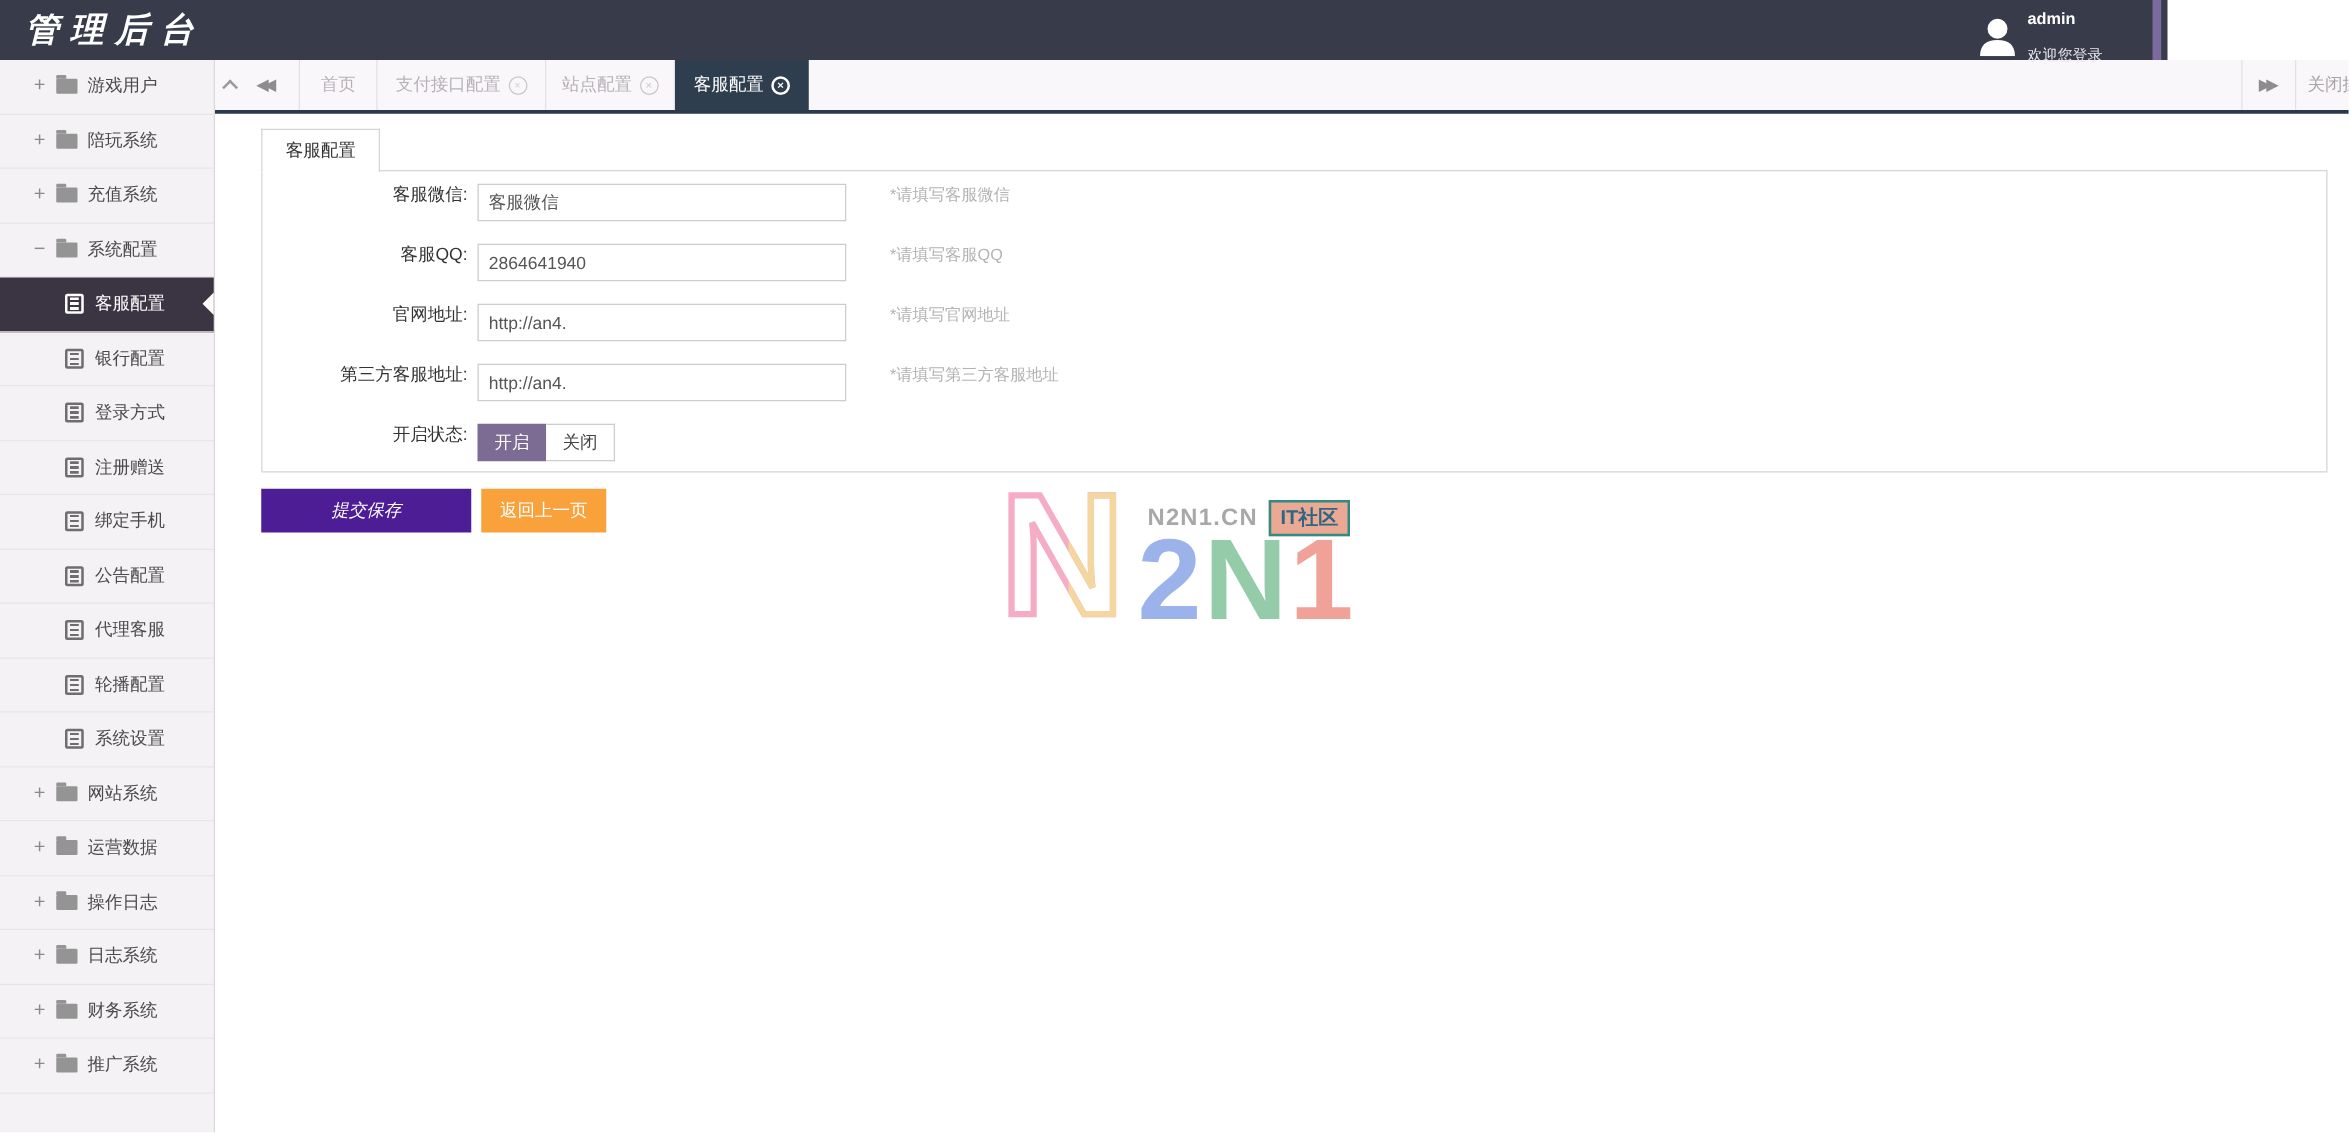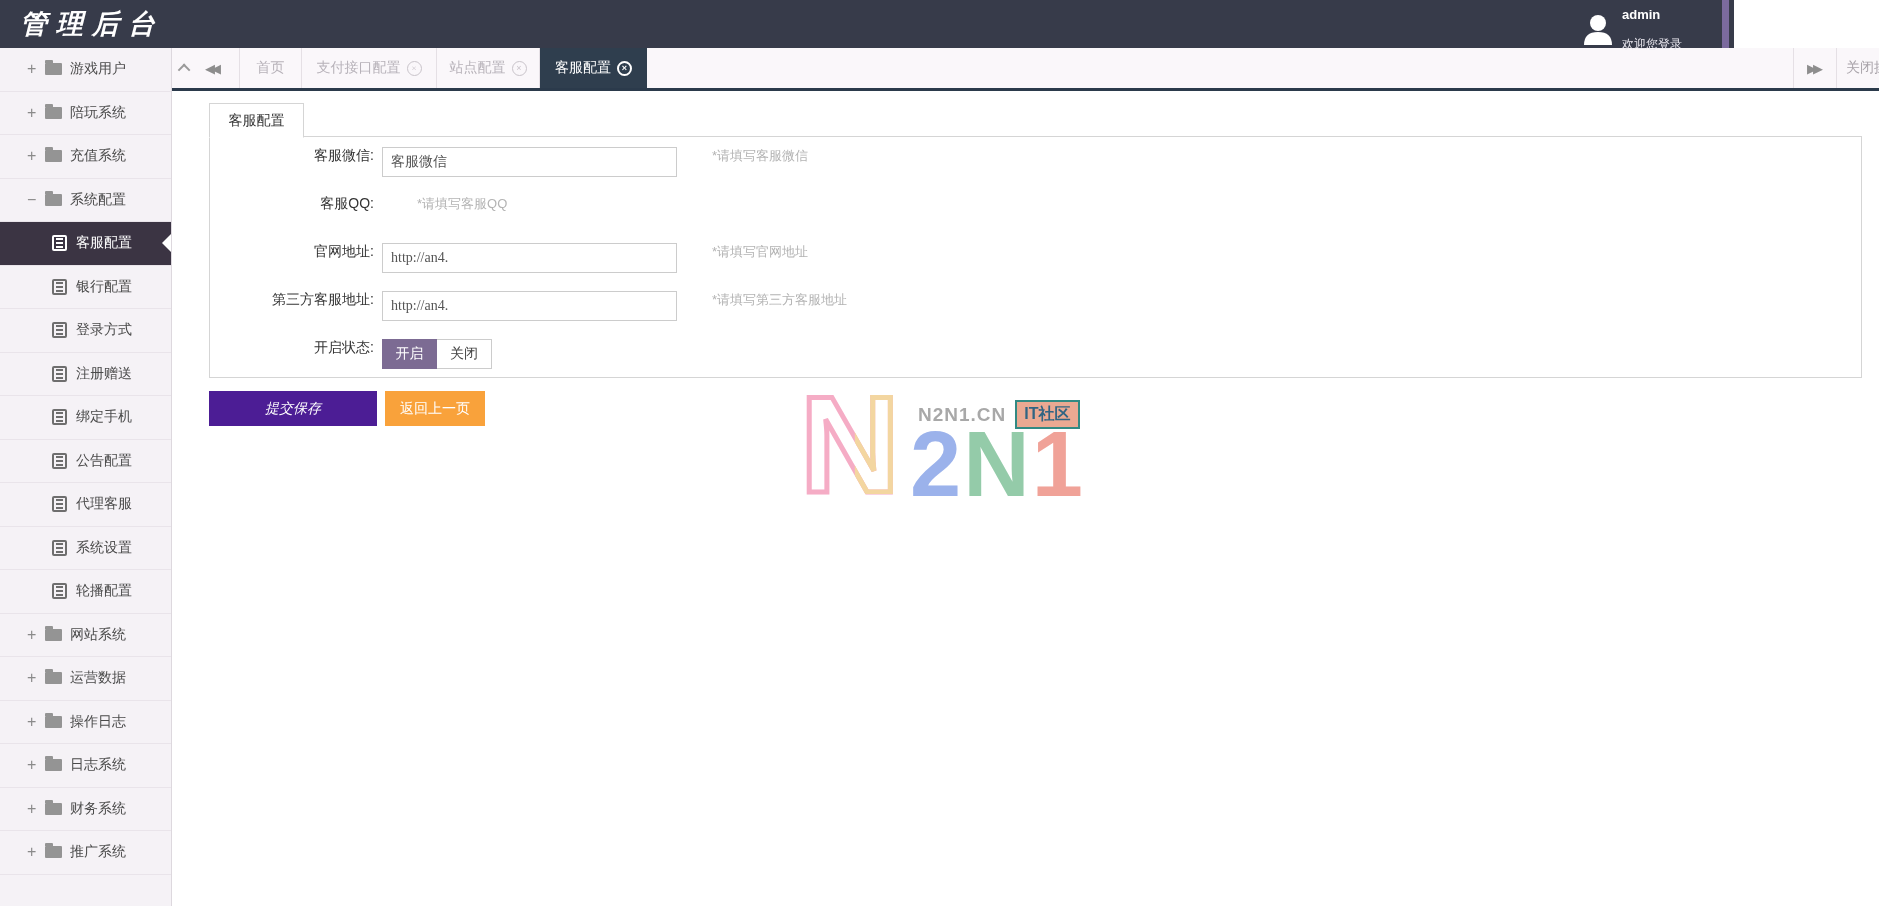--- a/index.html
+++ b/index.html
@@ -74,21 +74,21 @@
   .panel { position:absolute; left:37px; top:42px; right:17px; height:242px;
            border:1px solid #d5d5d5; background:#fff; }
   .panel-tab { position:absolute; left:-1px; top:-34px; width:95px; height:35px;
                background:#fff; border:1px solid #d5d5d5; border-bottom:1px solid #fff;
                text-align:center; line-height:33px; font-size:14px; color:#333; }
   .form { padding-top:10px; }
   .frow { display:flex; height:30px; margin-bottom:18px; align-items:flex-start; }
   .flabel { width:172px; text-align:right; padding-right:8px; font-size:14px; color:#333; }
   .finput { width:295px; height:30px; border:1px solid #ccc; padding:0 8px;
             font-size:14px; color:#555; background:#fff; outline:none;
-            font-family:Liberation Serif, serif; }
+            font-family:Liberation Sans, sans-serif; }
   .fhint { margin-left:35px; font-size:13px; color:#b3b3b3; }
   .toggle { display:flex; }
   .tbtn { width:55px; height:30px; font-size:14px; display:flex; align-items:center;
           justify-content:center; cursor:pointer; }
   .tbtn.on  { background:#7c6b93; color:#fff; }
   .tbtn.off { background:#fff; color:#444; border:1px solid #ccc; border-left:none; }
 
   .actions { position:absolute; left:37px; top:297px; display:flex; gap:8px; }
   .btn { height:35px; border:none; color:#fff; font-size:14px; cursor:pointer;
          font-family:"Liberation Sans","DejaVu Sans",sans-serif; }
@@ -173,25 +173,25 @@
   <div class="srow sub">
     <span class="doc-icon"></span>
     <span>公告配置</span>
   </div>
   <div class="srow sub">
     <span class="doc-icon"></span>
     <span>代理客服</span>
   </div>
   <div class="srow sub">
     <span class="doc-icon"></span>
+    <span>轮播配置</span>
+  </div>
+  <div class="srow sub">
+    <span class="doc-icon"></span>
     <span>系统设置</span>
-  </div>
-  <div class="srow sub">
-    <span class="doc-icon"></span>
-    <span>轮播配置</span>
   </div>
   <div class="srow group">
     <span class="tog">+</span>
     <span class="folder-icon"></span>
     <span>网站系统</span>
   </div>
   <div class="srow group">
     <span class="tog">+</span>
     <span class="folder-icon"></span>
     <span>运营数据</span>
@@ -253,20 +253,21 @@
     <div class="form">
 
       <div class="frow">
         <div class="flabel">客服微信:</div>
         <input class="finput" type="text" value="客服微信" style="">
         <div class="fhint">*请填写客服微信</div>
       </div>
 
       <div class="frow">
         <div class="flabel">客服QQ:</div>
+        <input class="finput" type="text" value="2864641940" style="">
         <div class="fhint">*请填写客服QQ</div>
       </div>
 
       <div class="frow">
         <div class="flabel">官网地址:</div>
         <input class="finput" type="text" value="http://an4." style="">
         <div class="fhint">*请填写官网地址</div>
       </div>
 
       <div class="frow">

